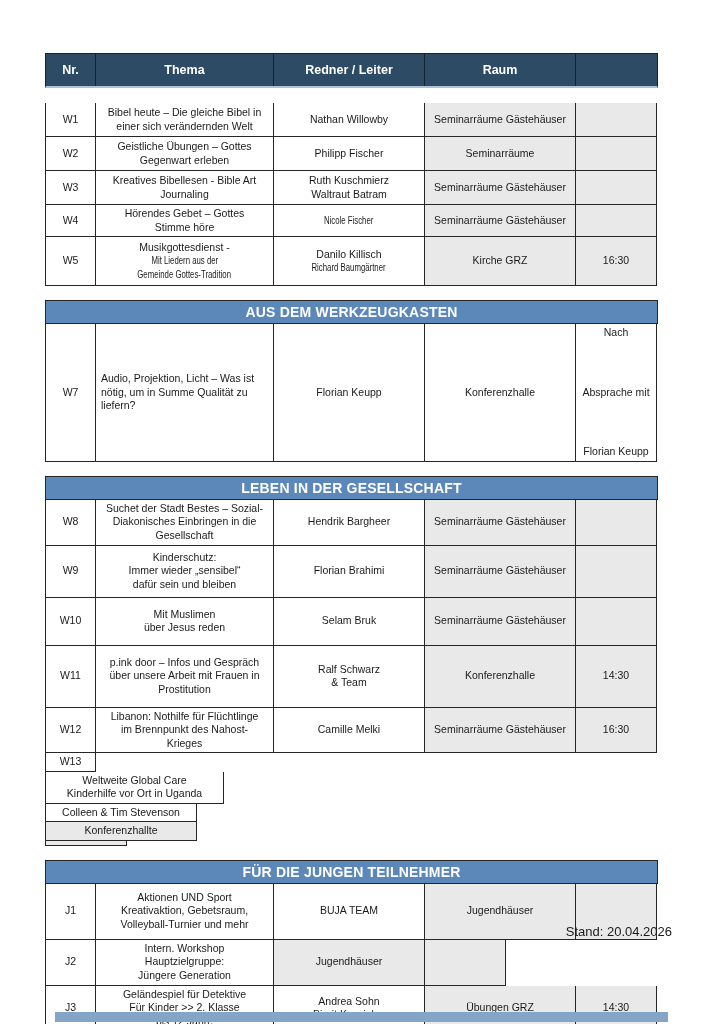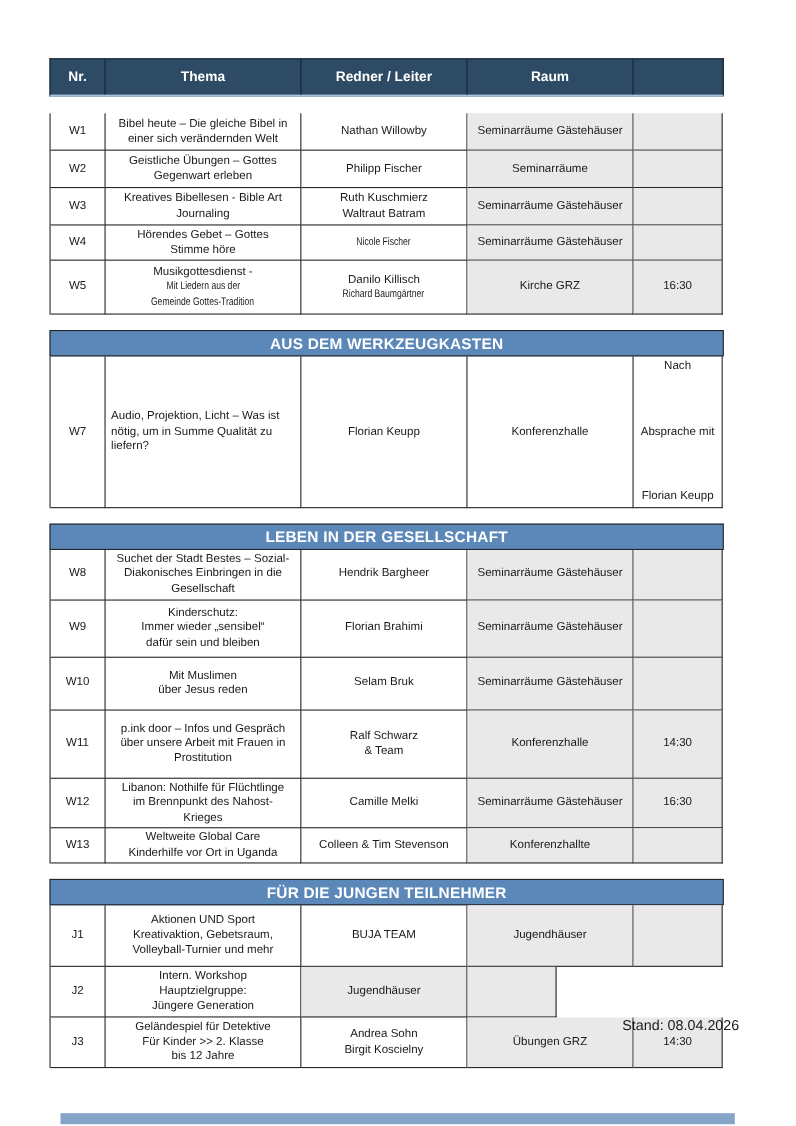--- a/index.html
+++ b/index.html
@@ -260,21 +260,21 @@
               <div class="cell c2">
                 <div class="line"><span>Camille Melki</span></div>
               </div>
               <div class="cell c3 shaded">
                 <span>Seminarräume Gästehäuser</span>
               </div>
               <div class="cell c4 shaded">
                 <div class="line"><span>16:30</span></div>
               </div>
             </div>
-            <div class="row" style="min-height: 27px;">
+            <div class="row" style="min-height: 27px; flex-direction: column;">
               <div class="cell c0">
                 <span>W13</span>
               </div>
               <div class="cell c1">
                 <div class="line"><span>Weltweite Global Care</span></div>
                 <div class="line"><span>Kinderhilfe vor Ort in Uganda</span></div>
               </div>
               <div class="cell c2">
                 <div class="line"><span>Colleen &amp; Tim Stevenson</span></div>
               </div>
@@ -336,15 +336,15 @@
                 <span>Übungen GRZ</span>
               </div>
               <div class="cell c4 shaded">
                 <div class="line"><span>14:30</span></div>
               </div>
             </div>
           </div>
         </div>
       </div>
   </div>
-  <div class="stand">Stand: 08.04.2026</div>
+  <div class="stand">Stand: 20.04.2026</div>
   <div class="botbar"></div>
 </div>
 
 </body></html>

